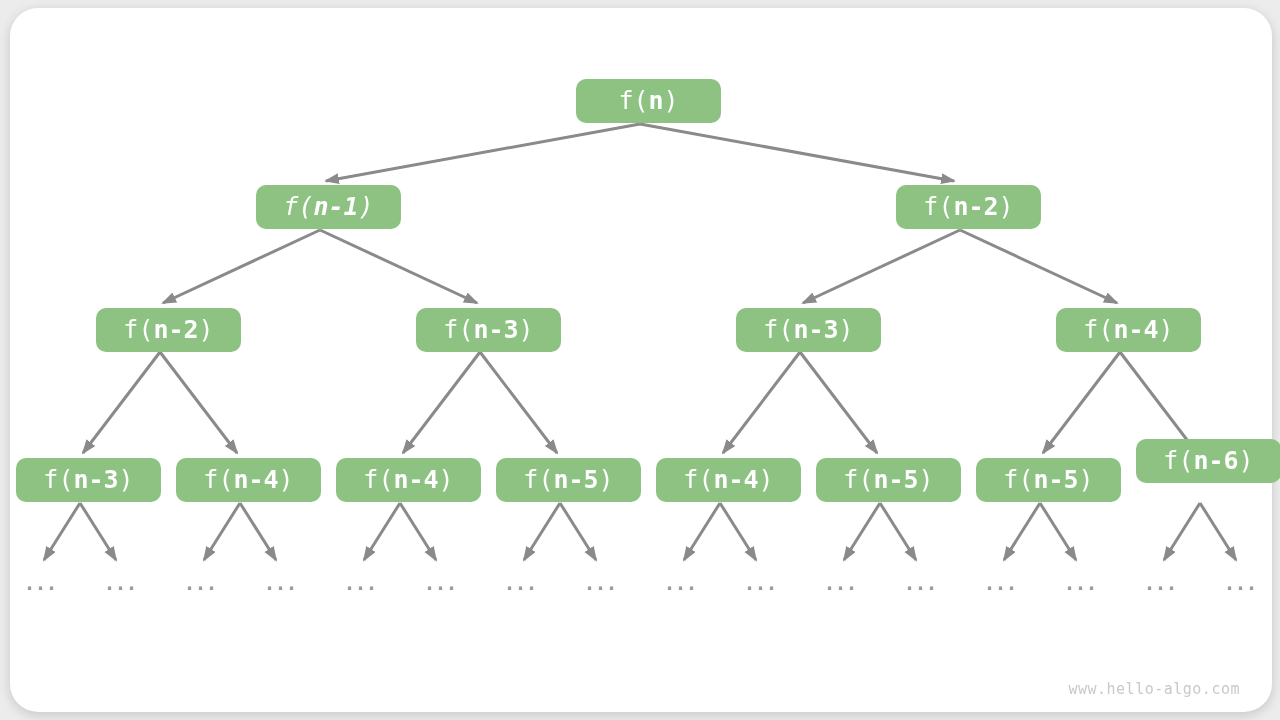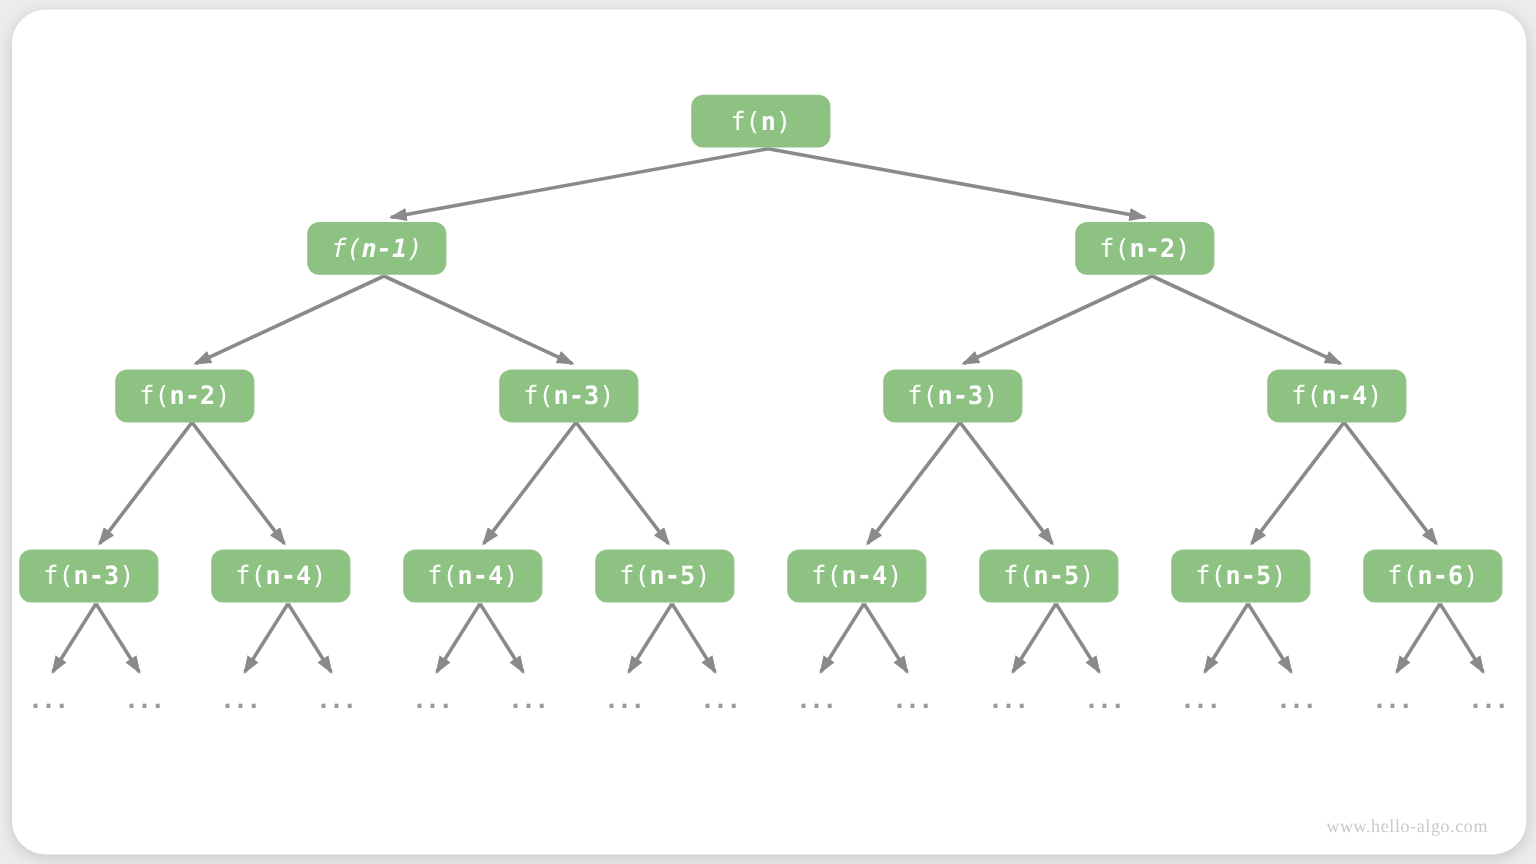--- a/index.html
+++ b/index.html
@@ -11,35 +11,35 @@
   .card{
     position:absolute;left:10px;top:8px;right:8px;bottom:8px;
     background:var(--canvas,#FFFFFF);
     border-radius:28px;
     box-shadow:0 3px 12px rgba(0,0,0,0.16);
   }
   #edges{position:absolute;left:0;top:0;width:1280px;height:720px;}
   #edges line{stroke:var(--arrow,#8A8A8A);stroke-width:3;}
   #edges .head{fill:var(--arrow,#8A8A8A);}
   .node{
-    position:absolute;width:116px;height:44px;line-height:44px;
+    position:absolute;width:145px;height:44px;line-height:44px;
     background:var(--node-fill,#8DC283);
     border-radius:10px;text-align:center;
     color:var(--node-text,#FFFFFF);
-    font-size:21px;white-space:nowrap;
+    font-size:25px;white-space:nowrap;
   }
   .node .arg{font-weight:700;}
   .dots{
     position:absolute;width:40px;top:570px;height:26px;line-height:26px;
     text-align:center;color:var(--ellipsis,#9A9A9A);
     font-size:20px;font-weight:700;letter-spacing:-1px;
   }
   .watermark{
     position:absolute;right:40px;bottom:22px;
-    font-size:15px;color:var(--watermark,#C9C9C9);letter-spacing:0.5px;font-family:Liberation Serif, serif;
+    font-size:15px;color:var(--watermark,#C9C9C9);letter-spacing:0.5px;
   }
 </style>
 </head>
 <body>
 
 <div class="card"></div>
 
 <svg id="edges" viewBox="0 0 1280 720" xmlns="http://www.w3.org/2000/svg">
   <defs>
     <marker id="arr" markerUnits="userSpaceOnUse" markerWidth="18" markerHeight="14" refX="13" refY="5.5" orient="auto">
@@ -92,21 +92,21 @@
 <div class="node" style="left:736px;top:308px;"><span>f(</span><span class="arg">n-3</span><span>)</span></div>
 <div class="node" style="left:1056px;top:308px;"><span>f(</span><span class="arg">n-4</span><span>)</span></div>
 
 <div class="node" style="left:16px;top:458px;"><span>f(</span><span class="arg">n-3</span><span>)</span></div>
 <div class="node" style="left:176px;top:458px;"><span>f(</span><span class="arg">n-4</span><span>)</span></div>
 <div class="node" style="left:336px;top:458px;"><span>f(</span><span class="arg">n-4</span><span>)</span></div>
 <div class="node" style="left:496px;top:458px;"><span>f(</span><span class="arg">n-5</span><span>)</span></div>
 <div class="node" style="left:656px;top:458px;"><span>f(</span><span class="arg">n-4</span><span>)</span></div>
 <div class="node" style="left:816px;top:458px;"><span>f(</span><span class="arg">n-5</span><span>)</span></div>
 <div class="node" style="left:976px;top:458px;"><span>f(</span><span class="arg">n-5</span><span>)</span></div>
-<div class="node" style="left:1136px;top:458px;"><span>f(</span><span class="arg">n-6</span><span>)</span></div>
+<div class="node" style="left:1136px;top:439px;"><span>f(</span><span class="arg">n-6</span><span>)</span></div>
 
 <span class="dots" style="left:20px;">...</span>
 <span class="dots" style="left:100px;">...</span>
 <span class="dots" style="left:180px;">...</span>
 <span class="dots" style="left:260px;">...</span>
 <span class="dots" style="left:340px;">...</span>
 <span class="dots" style="left:420px;">...</span>
 <span class="dots" style="left:500px;">...</span>
 <span class="dots" style="left:580px;">...</span>
 <span class="dots" style="left:660px;">...</span>

